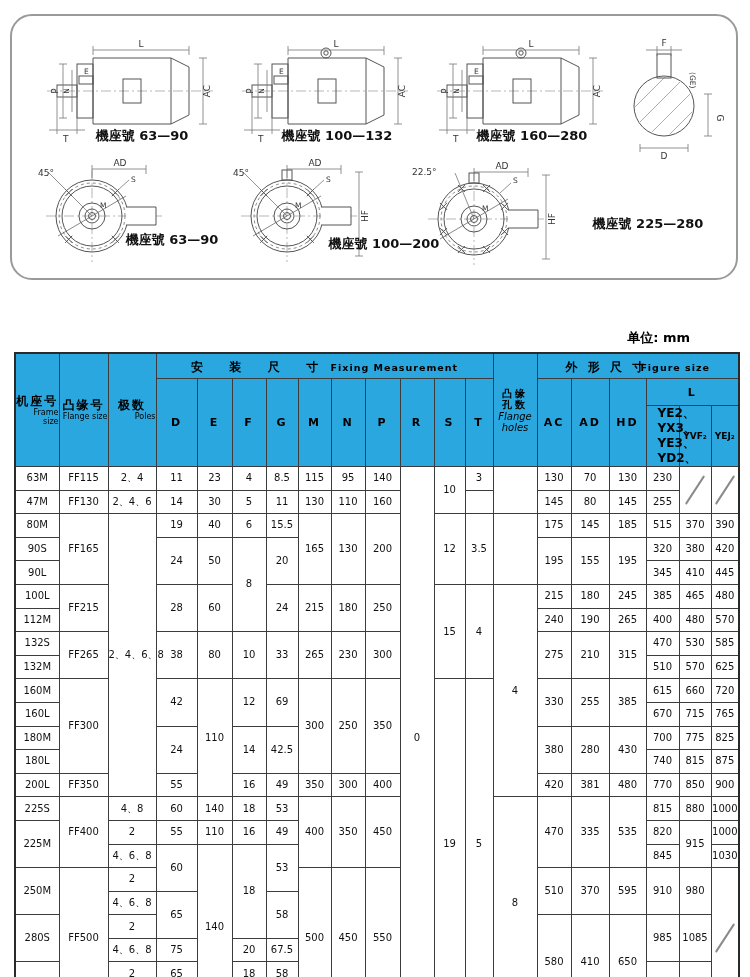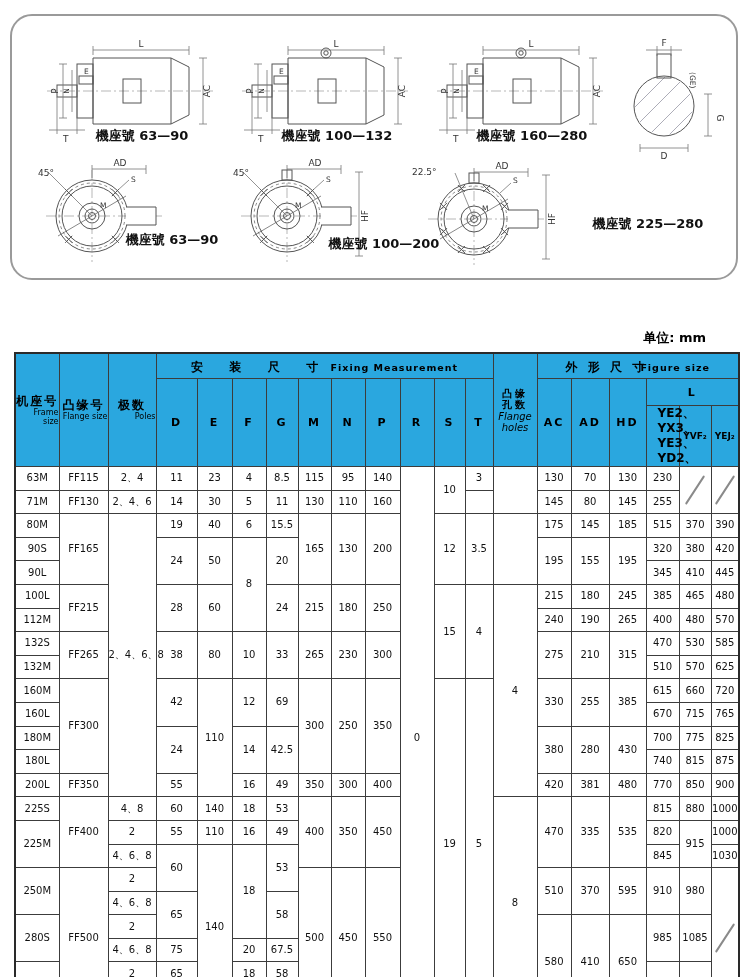--- a/index.html
+++ b/index.html
@@ -10,21 +10,21 @@
          border:2px solid #9a9a9a;border-radius:22px;background:#fff;}
   svg text{font-family:"DejaVu Sans",sans-serif;}
   .dim{font-size:9px;fill:#333;}
   .dim.sm{font-size:7.5px;}
   .cap{font-size:13px;font-weight:bold;fill:#111;}
   .shape{stroke:#555;fill:none;stroke-width:1;}
   .dims line{stroke:#777;stroke-width:0.8;}
   .cl{stroke:#999;stroke-width:0.7;stroke-dasharray:10 3 2 3;}
 
   
-  .unit{position:absolute;top:329px;right:44px;font-size:13px;font-weight:bold;color:#000;}
+  .unit{position:absolute;top:329px;right:60px;font-size:13px;font-weight:bold;color:#000;}
 
   
   table.dim-table{position:absolute;left:14px;top:352px;width:722px;
       border-collapse:collapse;table-layout:fixed;}
   .dim-table th,.dim-table td{border:1px solid #3c3c3c;padding:0;text-align:center;vertical-align:middle;}
   .dim-table{border:2px solid #2a2a2a;}
   thead th{background:#2aa7df;color:#000000;font-weight:bold;}
   tr.h1 th{height:24px;}
   tr.h2 th{height:26px;font-size:11px;letter-spacing:2px;}
   tr.h3 th{height:26px;}
@@ -332,21 +332,21 @@
         <td>130</td>
         <td>230</td>
         <td rowspan="2" class="slash">
           <i></i>
         </td>
         <td rowspan="2" class="slash">
           <i></i>
         </td>
       </tr>
       <tr>
-        <td>71M</td>
+        <td>47M</td>
         <td>FF130</td>
         <td>2、4、6</td>
         <td>14</td>
         <td>30</td>
         <td>5</td>
         <td>11</td>
         <td>130</td>
         <td>110</td>
         <td>160</td>
         <td></td>

